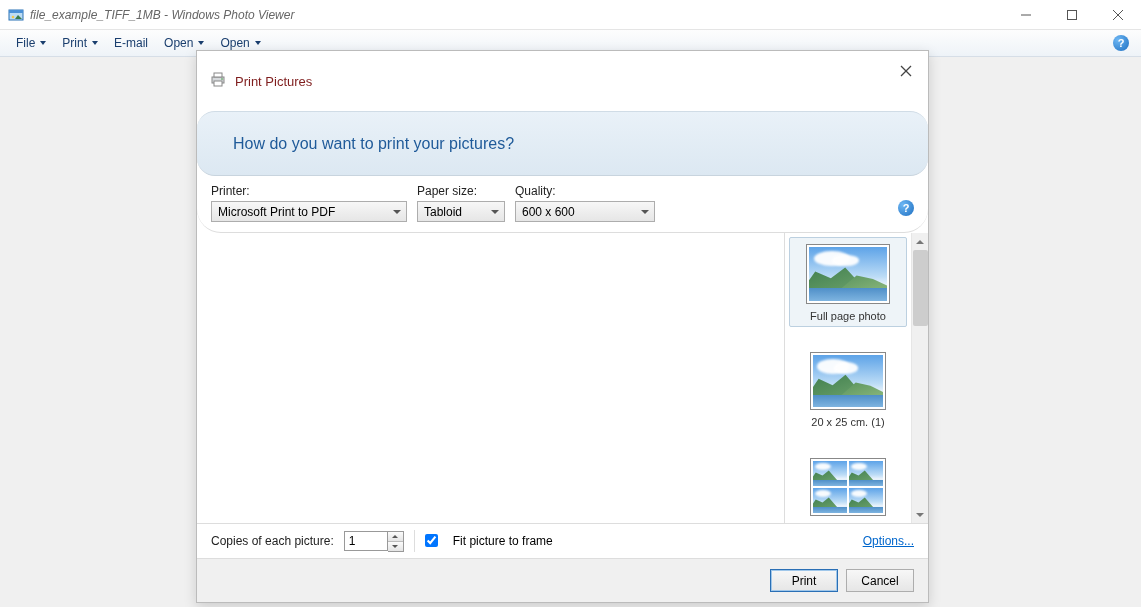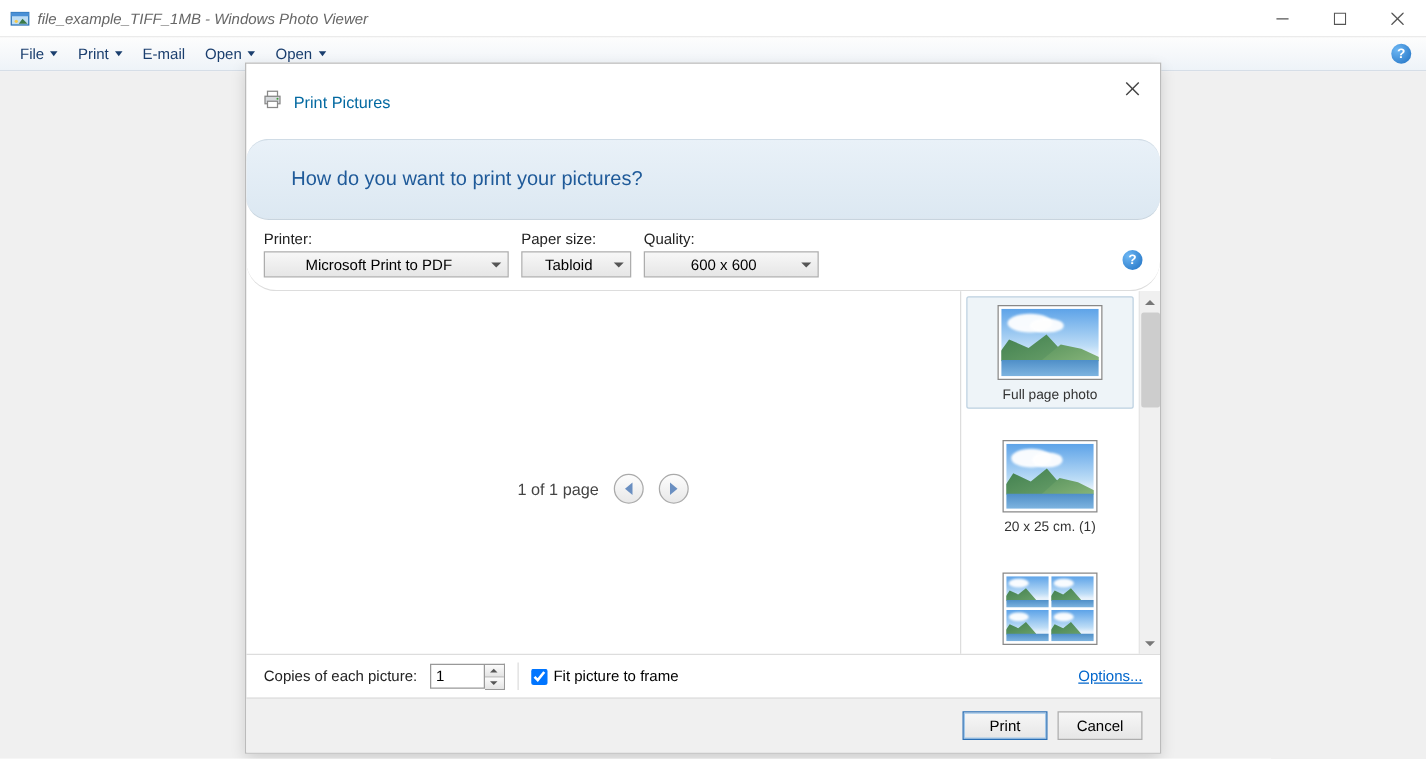--- a/index.html
+++ b/index.html
@@ -19,47 +19,47 @@
   .menubar .caret { width: 0; height: 0; border-left: 3px solid transparent; border-right: 3px solid transparent; border-top: 4px solid #1a3e6e; }
   .menubar .help { margin-left: auto; margin-right: 4px; }
   .help-icon { width: 16px; height: 16px; border-radius: 50%; background: radial-gradient(circle at 30% 30%, #6db7f4, #1e6fc1); color: #fff; font-weight: bold; font-size: 11px; display: flex; align-items: center; justify-content: center; }
 
   .workspace { position: absolute; top: 57px; left: 0; right: 0; bottom: 0; background: #f0f0f0; }
 
   
   .dialog { position: absolute; left: 196px; top: 50px; width: 733px; height: 553px; background: #fff; border: 1px solid #bbb; box-shadow: 0 4px 12px rgba(0,0,0,0.15); display: flex; flex-direction: column; }
   .dlg-header { height: 60px; display: flex; align-items: center; padding: 0 12px; position: relative; }
   .dlg-header .printer-icon { margin-right: 8px; }
-  .dlg-header .title { font-size: 13px; color: #0369a1; }
+  .dlg-header .title { font-size: 13px; color: #7f1d1d; }
   .dlg-close { position: absolute; top: 8px; right: 10px; width: 24px; height: 24px; display: flex; align-items: center; justify-content: center; }
   .dlg-close svg { stroke: #444; }
 
   .banner { height: 65px; background: linear-gradient(#e9f1f8, #dce8f2); border-top: 1px solid #d0dce6; border-bottom: 1px solid #c8d4de; display: flex; align-items: center; padding-left: 36px; border-radius: 18px; }
   .banner span { color: #1f5a99; font-size: 16px; }
 
   .options-row { padding: 8px 14px 10px 14px; display: flex; gap: 10px; border-bottom: 1px solid #ddd; position: relative; border-radius: 24px; }
   .opt-group { display: flex; flex-direction: column; gap: 3px; }
   .opt-group .label { color: #222; font-size: 12px; }
-  .select { height: 21px; background: linear-gradient(#f7f7f7,#e6e6e6); border: 1px solid #adadad; display: flex; align-items: center; padding: 0 18px 0 6px; font-size: 12px; position: relative; justify-content: center; }
+  .select { height: 21px; background: linear-gradient(#f7f7f7,#e6e6e6); border: 1px solid #adadad; display: flex; align-items: center; padding: 0 18px 0 6px; font-size: 12px; position: relative; }
   .select .cv { width:0;height:0;border-left:4px solid transparent;border-right:4px solid transparent;border-top:4px solid #555;position:absolute;right:5px;top:8px; }
   .g-printer .select { width: 196px; }
   .g-paper .select { width: 88px; }
   .g-quality .select { width: 140px; }
   .options-row .opt-help { position: absolute; right: 14px; top: 24px; }
 
   .preview-area { flex: 1; display: flex; border-bottom: 1px solid #ddd; min-height: 0; }
   .preview-main { flex: 1; display: flex; flex-direction: column; align-items: center; justify-content: center; padding: 20px 10px 10px 10px; position: relative; }
   .preview-img { width: 338px; height: 218px; border: 1px solid #bbb; background: #e8d3b0; position: relative; overflow: hidden; }
   .preview-caption { margin-top: 16px; display: flex; align-items: center; gap: 12px; color: #444; font-size: 13px; }
   .navbtn { width: 24px; height: 24px; border: 1px solid #aaa; border-radius: 50%; background: linear-gradient(#fdfdfd,#e8e8e8); display: flex; align-items: center; justify-content: center; }
   .navbtn .arr { width:0;height:0;border-top:5px solid transparent;border-bottom:5px solid transparent; }
   .navbtn.prev .arr { border-right:6px solid #6a8fc1; }
   .navbtn.next .arr { border-left:6px solid #6a8fc1; }
 
-  .layout-panel { width: 160px; border-left: 1px solid #ddd; display: flex; }
+  .layout-panel { width: 144px; border-left: 1px solid #ddd; display: flex; }
   .layout-scroll { flex: 1; padding: 4px 4px; overflow: hidden; display: flex; flex-direction: column; gap: 18px; }
   .layout-opt { display: flex; flex-direction: column; align-items: center; gap: 6px; padding: 6px 4px 4px 4px; border: 1px solid transparent; border-radius: 2px; }
   .layout-opt.selected { background: #eef4f8; border: 1px solid #bcd0e0; }
   .layout-opt .thumb { border: 1px solid #888; background: #fff; padding: 2px; }
   .layout-opt .lab { font-size: 11px; color: #333; text-align: center; }
   .scroll-track { width: 17px; background: #f0f0f0; border-left: 1px solid #e6e6e6; display:flex; flex-direction:column; }
   .scroll-btn { height: 17px; display:flex; align-items:center; justify-content:center; background: #f0f0f0; }
   .scroll-btn .a { width:0;height:0;border-left:4px solid transparent;border-right:4px solid transparent; }
   .scroll-btn.up .a { border-bottom:4px solid #777; }
   .scroll-btn.down .a { border-top:4px solid #777; }
@@ -69,21 +69,21 @@
   .bottom-row .copies-label { color: #222; }
   .spin { display: flex; }
   .spin input { width: 44px; height: 20px; border: 1px solid #999; font-size: 12px; padding: 0 4px; }
   .spin .btns { display: flex; flex-direction: column; border: 1px solid #999; border-left: none; }
   .spin .sb { width: 15px; height: 9px; background: linear-gradient(#fbfbfb,#e4e4e4); display:flex;align-items:center;justify-content:center; }
   .spin .sb + .sb { border-top: 1px solid #bbb; height: 10px; }
   .spin .sa { width:0;height:0;border-left:3px solid transparent;border-right:3px solid transparent; }
   .spin .up .sa { border-bottom:3px solid #555; }
   .spin .down .sa { border-top:3px solid #555; }
   .vdiv { width: 1px; height: 22px; background: #ddd; }
-  .check { display: flex; align-items: center; gap: 5px; }
+  .check { display: flex; align-items: flex-start; gap: 15px; }
   .check input { width: 13px; height: 13px; }
   .options-link { margin-left: auto; color: #0066cc; text-decoration: underline; cursor: pointer; }
 
   .dlg-buttons { height: 44px; display: flex; align-items: center; justify-content: flex-end; gap: 8px; padding: 0 14px; background: #f0f0f0; border-top: 1px solid #ddd; }
   .btn-std { min-width: 68px; height: 23px; border: 1px solid #adadad; background: linear-gradient(#f7f7f7,#e6e6e6); font-size: 12px; padding: 0 14px; }
   .btn-primary { border: 1px solid #2a6fb5; box-shadow: inset 0 0 0 1px #a0c7ea; }
 
   
   .landscape { position: relative; overflow: hidden; }
   .landscape .sky { position:absolute; inset:0; background: linear-gradient(#5da3e8 0%, #bcdcf6 55%, #e6f1fb 70%); }
@@ -208,29 +208,20 @@
           <span class="cv"></span>
         </div>
     </div>
     <div class="opt-help">
         <div class="help-icon">?</div>
       </div>
   </div>
 
   <div class="preview-area">
     <div class="preview-main">
-      <div class="preview-caption">
-        <span>1 of 1 page</span>
-        <div class="navbtn prev">
-            <span class="arr"></span>
-          </div>
-        <div class="navbtn next">
-            <span class="arr"></span>
-          </div>
-      </div>
     </div>
 
     <div class="layout-panel">
       <div class="layout-scroll">
         <div class="layout-opt selected">
           <div class="thumb">
               <div class="landscape" style="width:78px;height:54px">
                 <div class="sky"></div>
                 <div class="cloud c1"></div>
                 <div class="cloud c2"></div>

